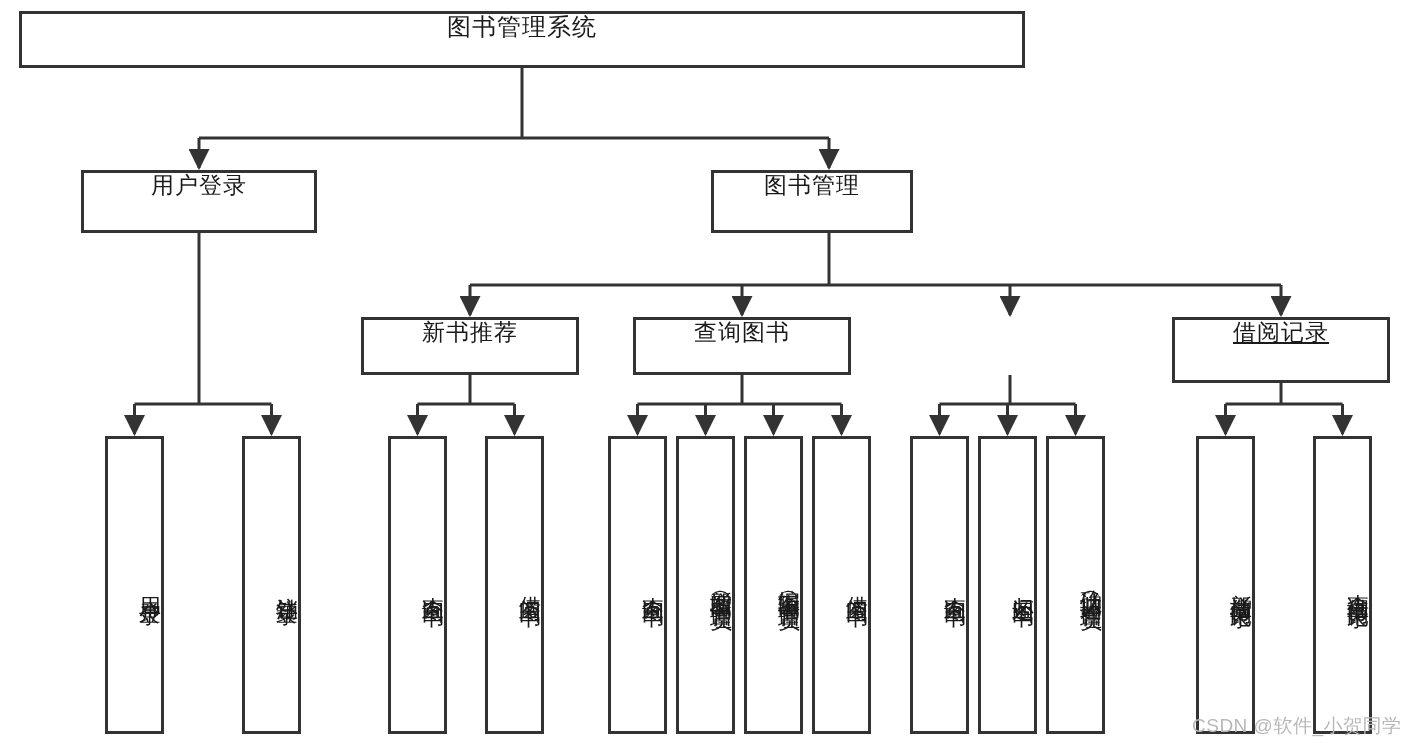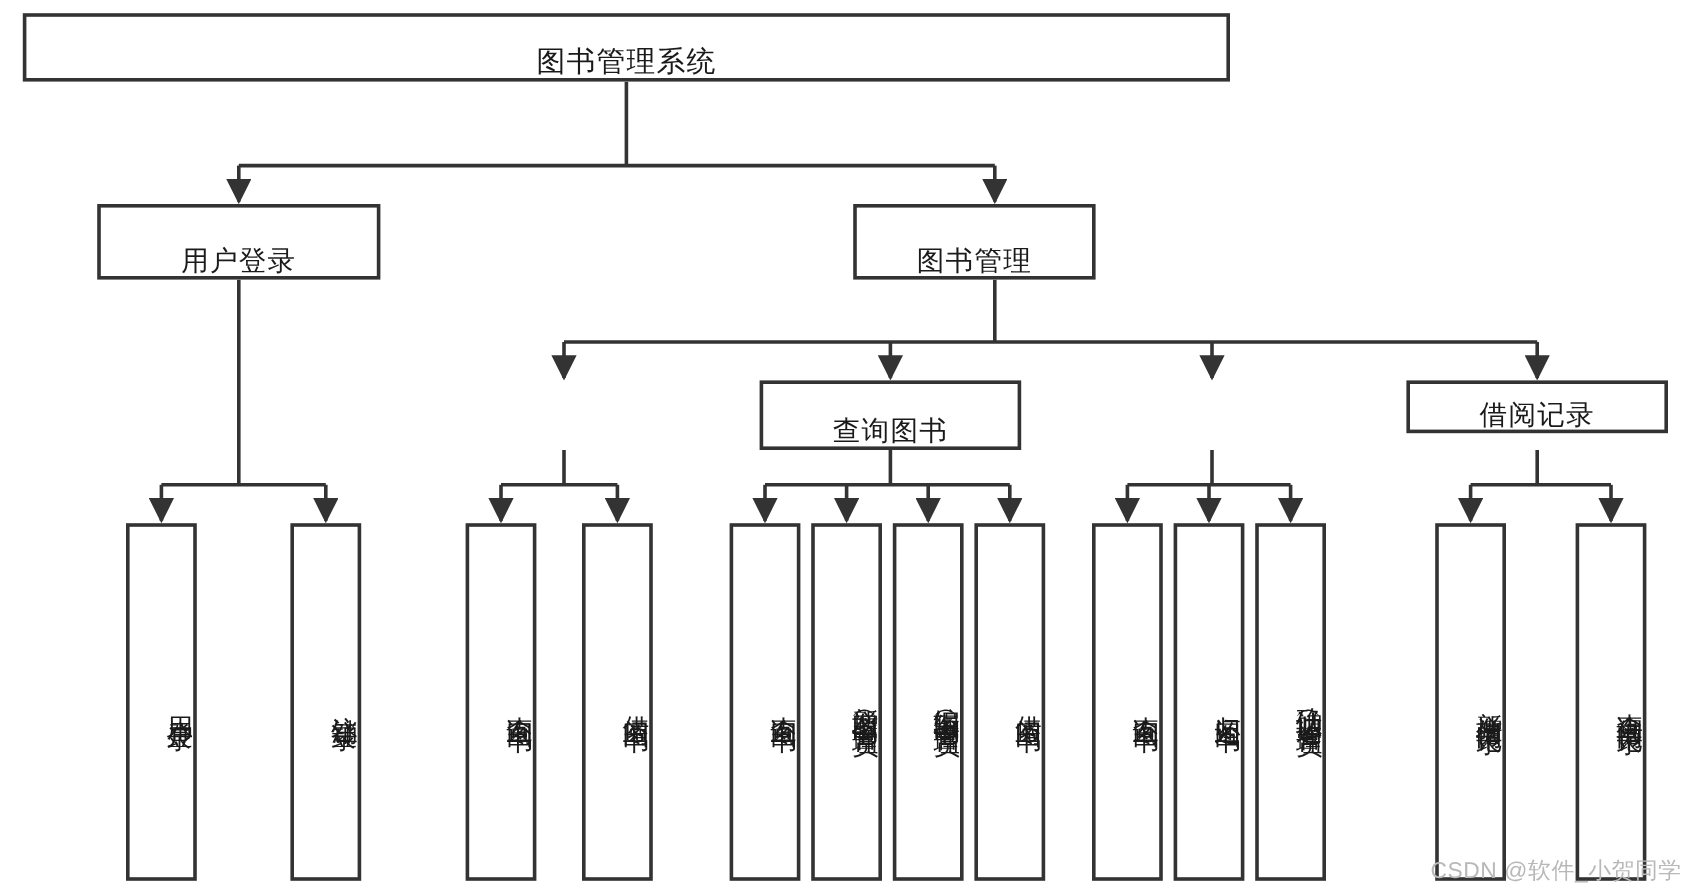--- a/index.html
+++ b/index.html
@@ -25,21 +25,21 @@
     top: 0;
     width: 1405px;
     height: 747px;
   }
   .node {
     position: absolute;
     box-sizing: border-box;
     background: #ffffff;
     border: 3px solid #333333;
     display: flex;
-    align-items: flex-end;
+    align-items: flex-start;
     justify-content: center;
     color: #1a1a1a;
   }
   .node.horiz {
     font-size: 23px;
     letter-spacing: 1px;
     line-height: 1.1;
   }
   .node.root {
     font-size: 24px;
@@ -121,24 +121,27 @@
     <span>图书管理系统</span>
   </div>
 
   <div class="node horiz" style="left: 81px; top: 170px; width: 236px; height: 63px;">
     <span>用户登录</span>
   </div>
   <div class="node horiz" style="left: 711px; top: 170px; width: 202px; height: 63px;">
     <span>图书管理</span>
   </div>
 
+  <div class="node horiz" style="left: 361px; top: 317px; width: 218px; height: 58px;">
+    <span>新书推荐</span>
+  </div>
   <div class="node horiz" style="left: 633px; top: 317px; width: 218px; height: 58px;">
     <span>查询图书</span>
   </div>
-  <div class="node horiz" style="left: 1172px; top: 317px; width: 218px; height: 44px;">
+  <div class="node horiz" style="left: 1172px; top: 317px; width: 218px; height: 66px; text-decoration: underline;">
     <span>借阅记录</span>
   </div>
 
   <div class="node vert" style="left: 105px; top: 436px; width: 59px; height: 298px;">
     <span class="vlabel">用户登录</span>
   </div>
   <div class="node vert" style="left: 242px; top: 436px; width: 59px; height: 298px;">
     <span class="vlabel">注销登录</span>
   </div>
   <div class="node vert" style="left: 388px; top: 436px; width: 59px; height: 298px;">

